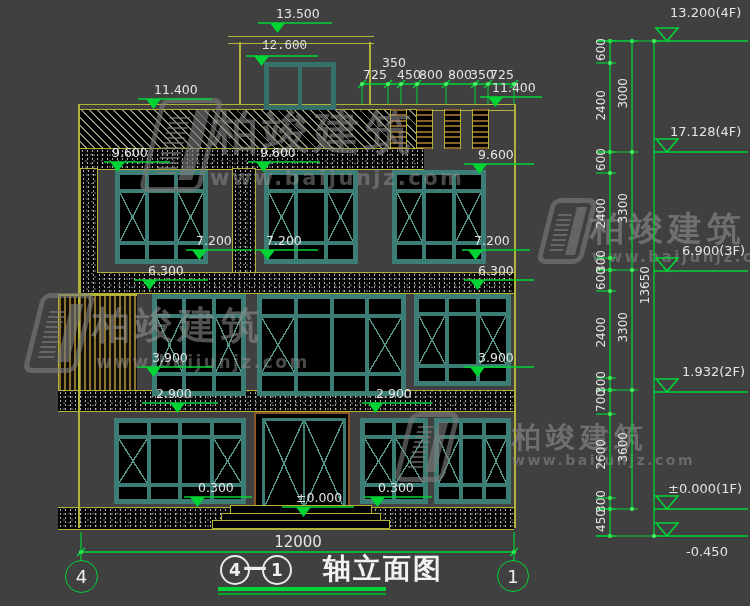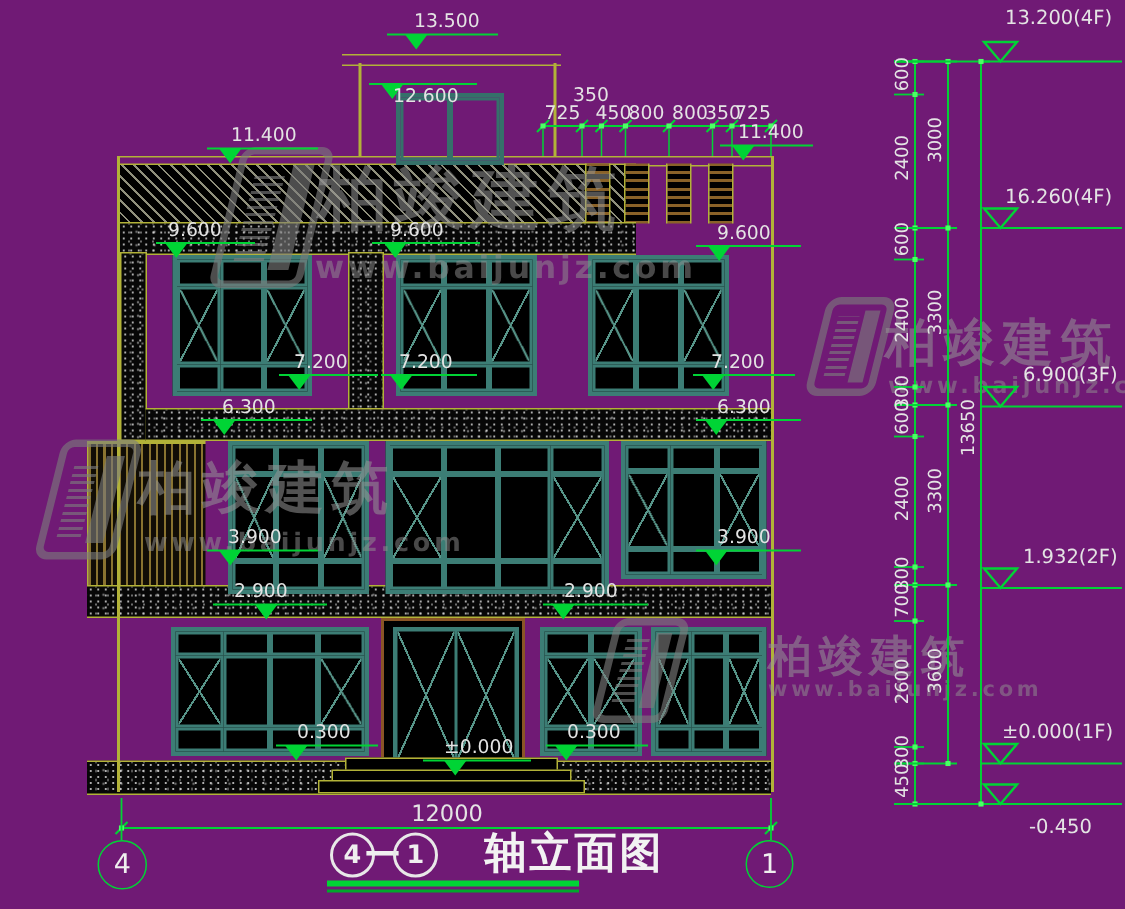--- a/index.html
+++ b/index.html
@@ -1,16 +1,16 @@
 <!DOCTYPE html>
 <html><head>
 <meta charset="utf-8">
 <style>
   html,body{margin:0;padding:0;background:#000;}
-  .stage{position:relative;width:750px;height:606px;background:#701a75;overflow:hidden;
+  .stage{position:relative;width:750px;height:606px;background:#404040;overflow:hidden;
          font-family:"DejaVu Sans",sans-serif;color:#dcdcdc;}
   .abs{position:absolute;}
   
   .yline{background:#b2b238;}
   
   .stip{background-color:#070707;
     background-image:
       radial-gradient(circle, rgba(230,230,230,.75) 0 .6px, transparent 1px),
       radial-gradient(circle, rgba(190,190,190,.55) 0 .5px, transparent 1px),
       radial-gradient(circle, rgba(255,255,255,.4) 0 .7px, transparent 1.1px);
@@ -229,41 +229,41 @@
       <line x1="81" y1="552" x2="514" y2="552" stroke="#00d435" stroke-width="1.4"></line>
       <line x1="77" y1="556" x2="85" y2="548" stroke="#00d435" stroke-width="1.4"></line>
       <rect x="79.3" y="550.3" width="3.4" height="3.4" fill="#4cff66"></rect>
       <line x1="81" y1="532" x2="81" y2="560" stroke="#00d435" stroke-width="1.2"></line>
       <line x1="510" y1="556" x2="518" y2="548" stroke="#00d435" stroke-width="1.4"></line>
       <rect x="512.3" y="550.3" width="3.4" height="3.4" fill="#4cff66"></rect>
       <line x1="514" y1="532" x2="514" y2="560" stroke="#00d435" stroke-width="1.2"></line>
     </svg>
 
   <span class="lbl" style="left:276px;top:6px;">13.500</span>
-  <span class="lbl" style="left:262px;top:56px;">12.600</span>
+  <span class="lbl" style="left:262px;top:39px;font-family:Liberation Mono, monospace;">12.600</span>
   <span class="lbl" style="left:154px;top:82px;">11.400</span>
   <span class="lbl" style="left:492px;top:80px;">11.400</span>
   <span class="lbl" style="left:112px;top:145px;">9.600</span>
   <span class="lbl" style="left:260px;top:145px;">9.600</span>
   <span class="lbl" style="left:478px;top:147px;">9.600</span>
   <span class="lbl" style="left:196px;top:233px;">7.200</span>
   <span class="lbl" style="left:266px;top:233px;">7.200</span>
   <span class="lbl" style="left:474px;top:233px;">7.200</span>
   <span class="lbl" style="left:148px;top:263px;">6.300</span>
   <span class="lbl" style="left:478px;top:263px;">6.300</span>
   <span class="lbl" style="left:152px;top:350px;">3.900</span>
   <span class="lbl" style="left:478px;top:350px;">3.900</span>
   <span class="lbl" style="left:156px;top:386px;">2.900</span>
   <span class="lbl" style="left:376px;top:386px;">2.900</span>
   <span class="lbl" style="left:198px;top:480px;">0.300</span>
   <span class="lbl" style="left:378px;top:480px;">0.300</span>
   <span class="lbl" style="left:296px;top:490px;">±0.000</span>
 
   <span class="lbl" style="left:670px;top:5px;font-size:13px;">13.200(4F)</span>
-  <span class="lbl" style="left:670px;top:124px;font-size:13px;">16.260(4F)</span>
+  <span class="lbl" style="left:670px;top:124px;font-size:13px;">17.128(4F)</span>
   <span class="lbl" style="left:682px;top:243px;font-size:13px;">6.900(3F)</span>
   <span class="lbl" style="left:682px;top:364px;font-size:13px;">1.932(2F)</span>
   <span class="lbl" style="left:668px;top:481px;font-size:13px;">±0.000(1F)</span>
   <span class="lbl" style="left:686px;top:544px;font-size:13px;">-0.450</span>
 
   <span class="vtext" style="left:594px;top:38px;">600</span>
   <span class="vtext" style="left:594px;top:90px;">2400</span>
   <span class="vtext" style="left:594px;top:148px;">600</span>
   <span class="vtext" style="left:594px;top:198px;">2400</span>
   <span class="vtext" style="left:594px;top:250px;">300</span>

